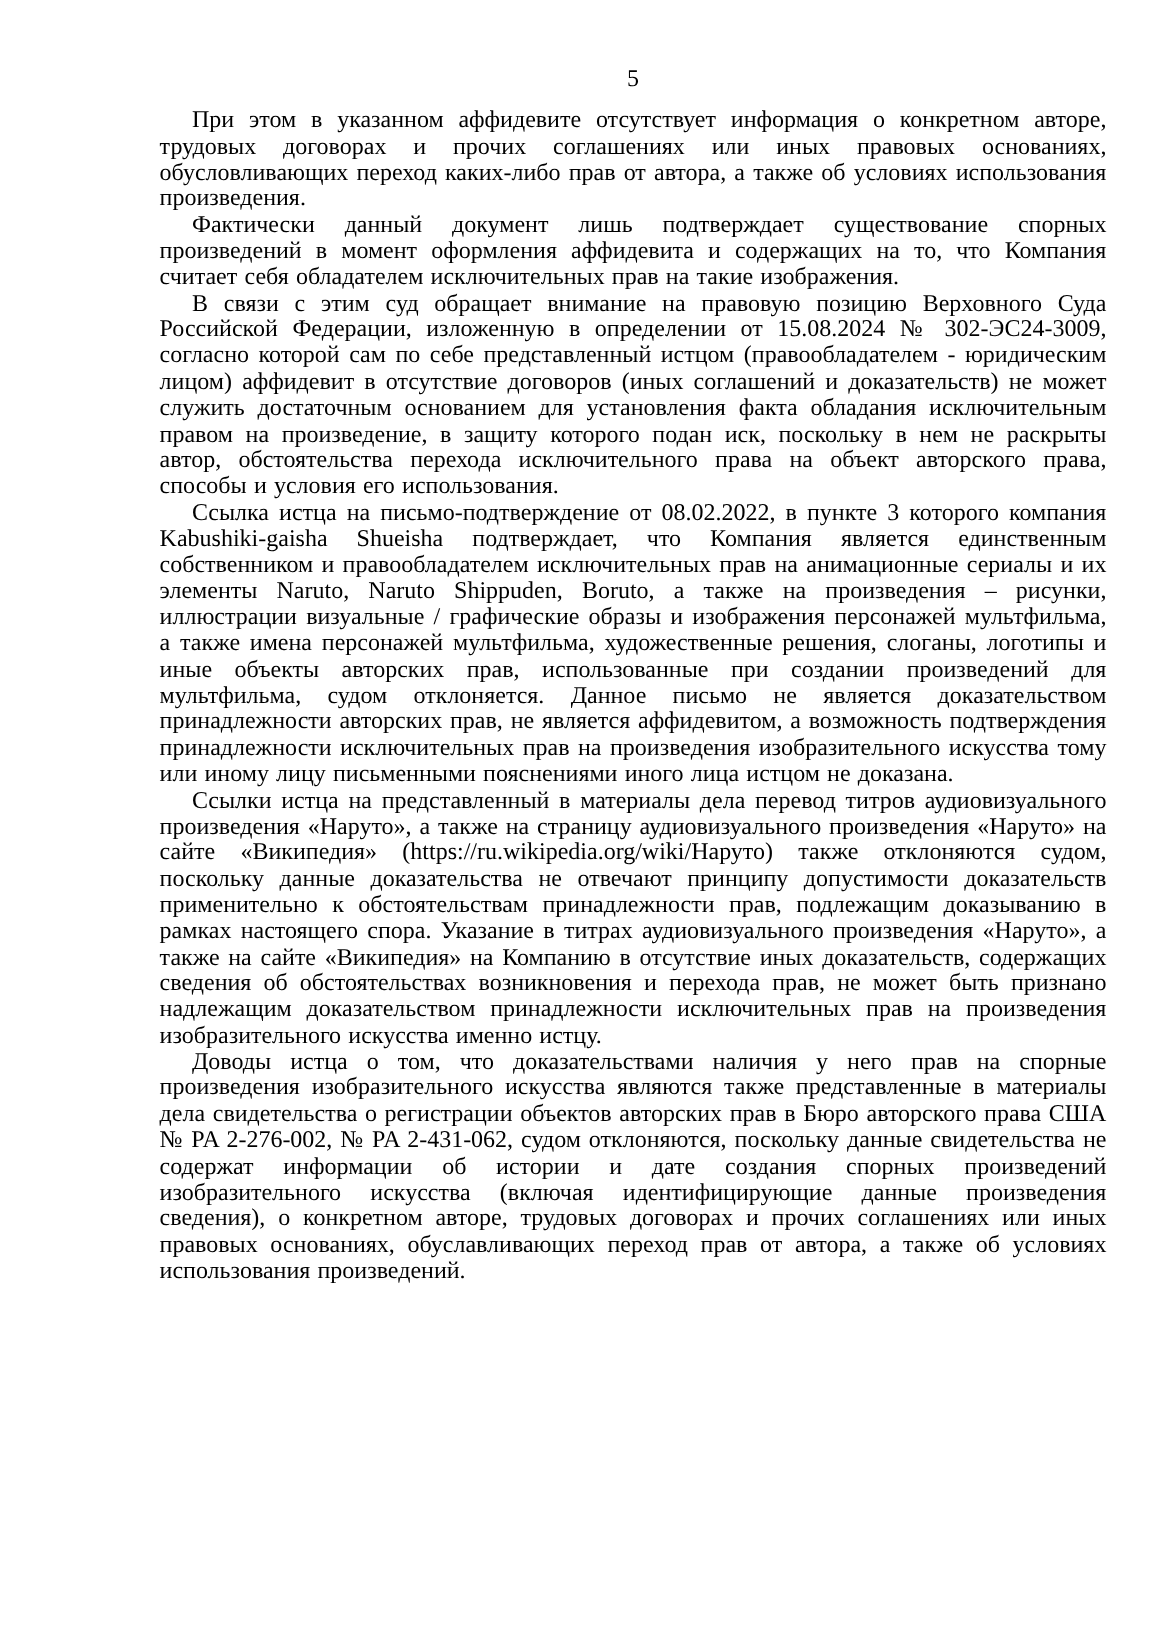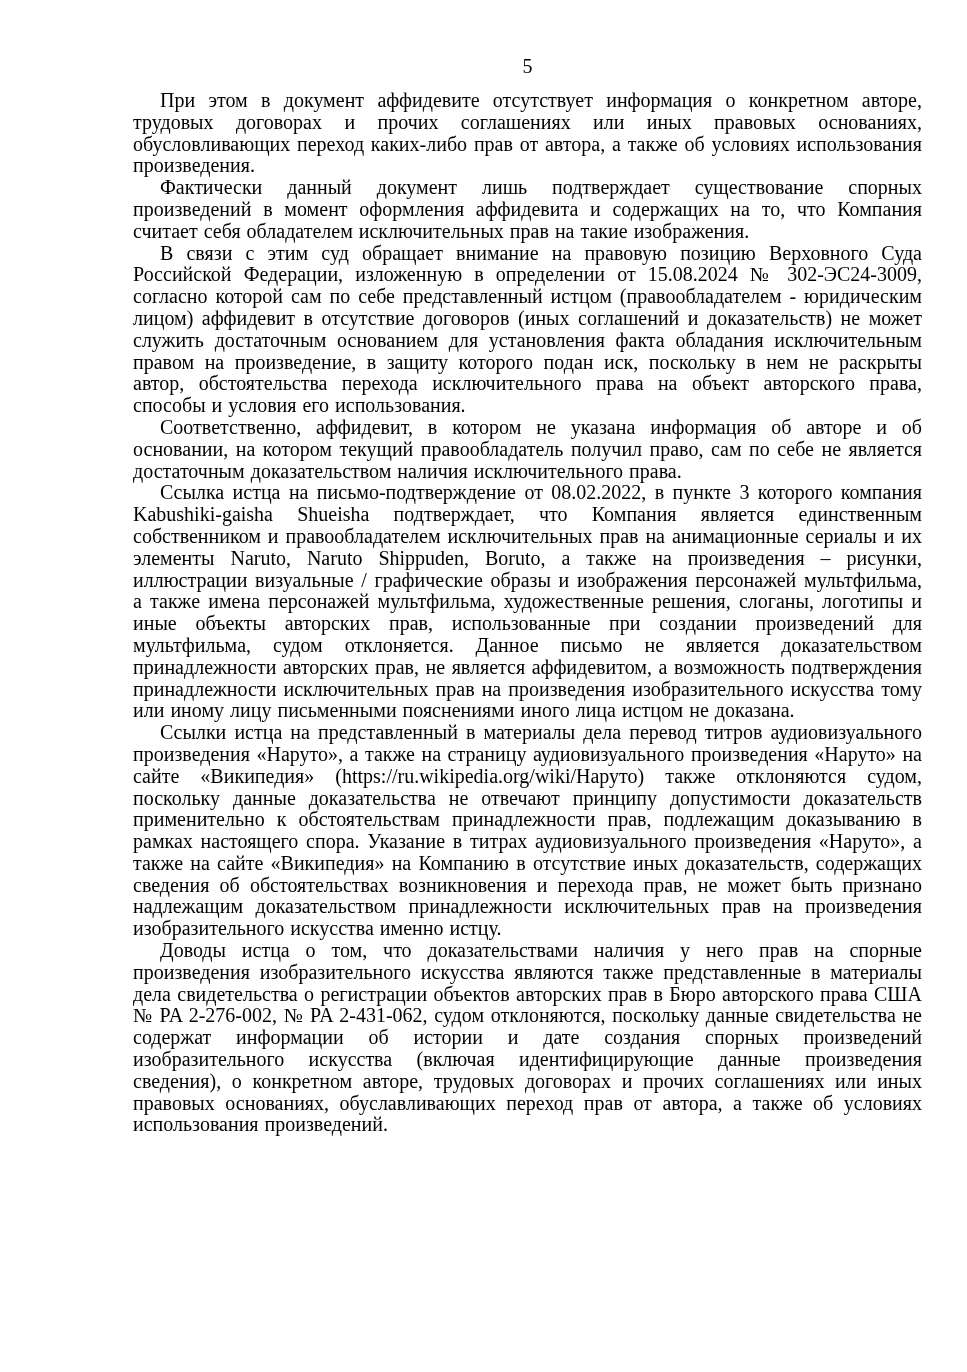--- a/index.html
+++ b/index.html
@@ -44,21 +44,20 @@
     text-indent: 0;
   }
 </style>
 </head>
 <body>
 
 <div class="page">
   <div class="page-number">5</div>
 
   <div class="body-text">
-    <p>При этом в документ аффидевите отсутствует информация о конкретном авторе, трудовых договорах и прочих соглашениях или иных правовых основаниях, обусловливающих переход каких-либо прав от автора, а также об условиях использования произведения.</p>
+    <p>При этом в указанном аффидевите отсутствует информация о конкретном авторе, трудовых договорах и прочих соглашениях или иных правовых основаниях, обусловливающих переход каких-либо прав от автора, а также об условиях использования произведения.</p>
     <p>Фактически данный документ лишь подтверждает существование спорных произведений в момент оформления аффидевита и содержащих на то, что Компания считает себя обладателем исключительных прав на такие изображения.</p>
     <p>В связи с этим суд обращает внимание на правовую позицию Верховного Суда Российской Федерации, изложенную в определении от 15.08.2024 № 302-ЭС24-3009, согласно которой сам по себе представленный истцом (правообладателем - юридическим лицом) аффидевит в отсутствие договоров (иных соглашений и доказательств) не может служить достаточным основанием для установления факта обладания исключительным правом на произведение, в защиту которого подан иск, поскольку в нем не раскрыты автор, обстоятельства перехода исключительного права на объект авторского права, способы и условия его использования.</p>
-    <p>Соответственно, аффидевит, в котором не указана информация об авторе и об основании, на котором текущий правообладатель получил право, сам по себе не является достаточным доказательством наличия исключительного права.</p>
     <p>Ссылка истца на письмо-подтверждение от 08.02.2022, в пункте 3 которого компания Kabushiki-gaisha Shueisha подтверждает, что Компания является единственным собственником и правообладателем исключительных прав на анимационные сериалы и их элементы Naruto, Naruto Shippuden, Boruto, а также на произведения – рисунки, иллюстрации визуальные / графические образы и изображения персонажей мультфильма, а также имена персонажей мультфильма, художественные решения, слоганы, логотипы и иные объекты авторских прав, использованные при создании произведений для мультфильма, судом отклоняется. Данное письмо не является доказательством принадлежности авторских прав, не является аффидевитом, а возможность подтверждения принадлежности исключительных прав на произведения изобразительного искусства тому или иному лицу письменными пояснениями иного лица истцом не доказана.</p>
     <p>Ссылки истца на представленный в материалы дела перевод титров аудиовизуального произведения «Наруто», а также на страницу аудиовизуального произведения «Наруто» на сайте «Википедия» (https://ru.wikipedia.org/wiki/Наруто) также отклоняются судом, поскольку данные доказательства не отвечают принципу допустимости доказательств применительно к обстоятельствам принадлежности прав, подлежащим доказыванию в рамках настоящего спора. Указание в титрах аудиовизуального произведения «Наруто», а также на сайте «Википедия» на Компанию в отсутствие иных доказательств, содержащих сведения об обстоятельствах возникновения и перехода прав, не может быть признано надлежащим доказательством принадлежности исключительных прав на произведения изобразительного искусства именно истцу.</p>
     <p>Доводы истца о том, что доказательствами наличия у него прав на спорные произведения изобразительного искусства являются также представленные в материалы дела свидетельства о регистрации объектов авторских прав в Бюро авторского права США № PA 2-276-002, № PA 2-431-062, судом отклоняются, поскольку данные свидетельства не содержат информации об истории и дате создания спорных произведений изобразительного искусства (включая идентифицирующие данные произведения сведения), о конкретном авторе, трудовых договорах и прочих соглашениях или иных правовых основаниях, обуславливающих переход прав от автора, а также об условиях использования произведений.</p>
   </div>
 </div>
 
 </body></html>

